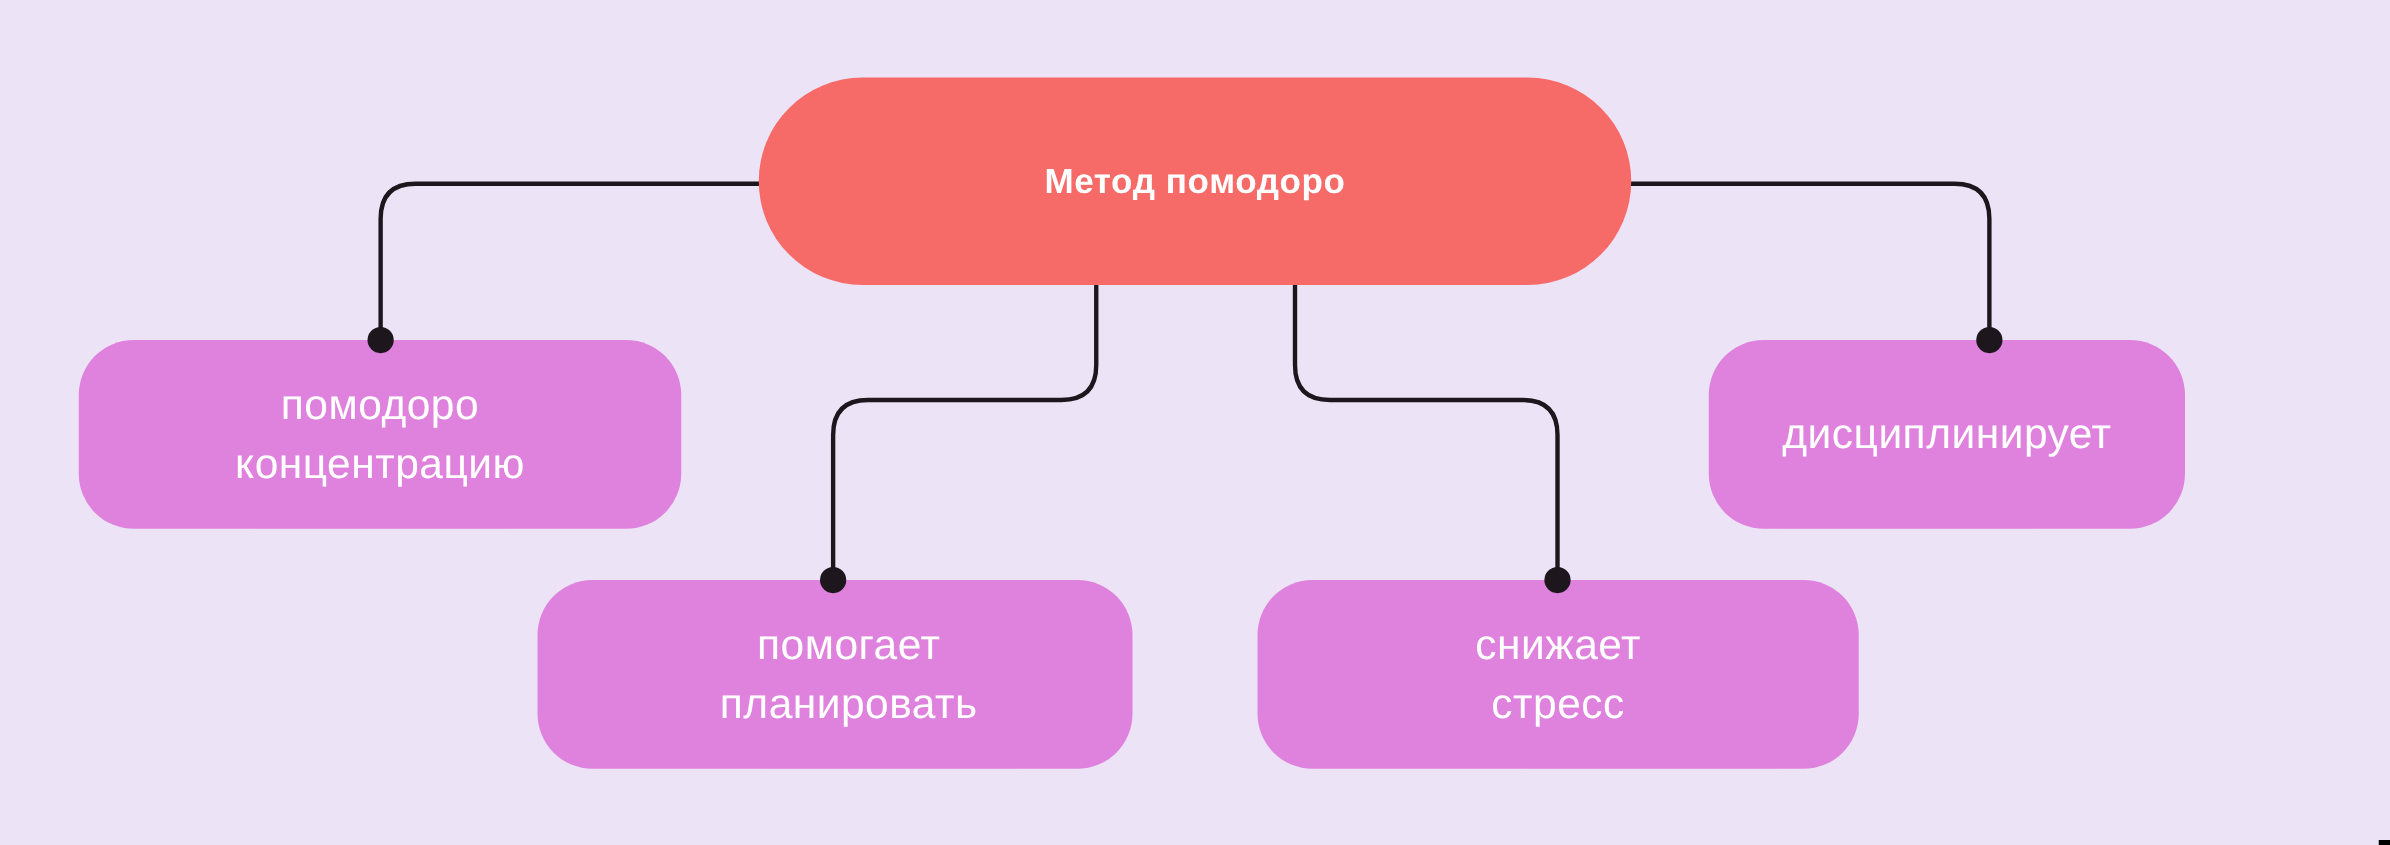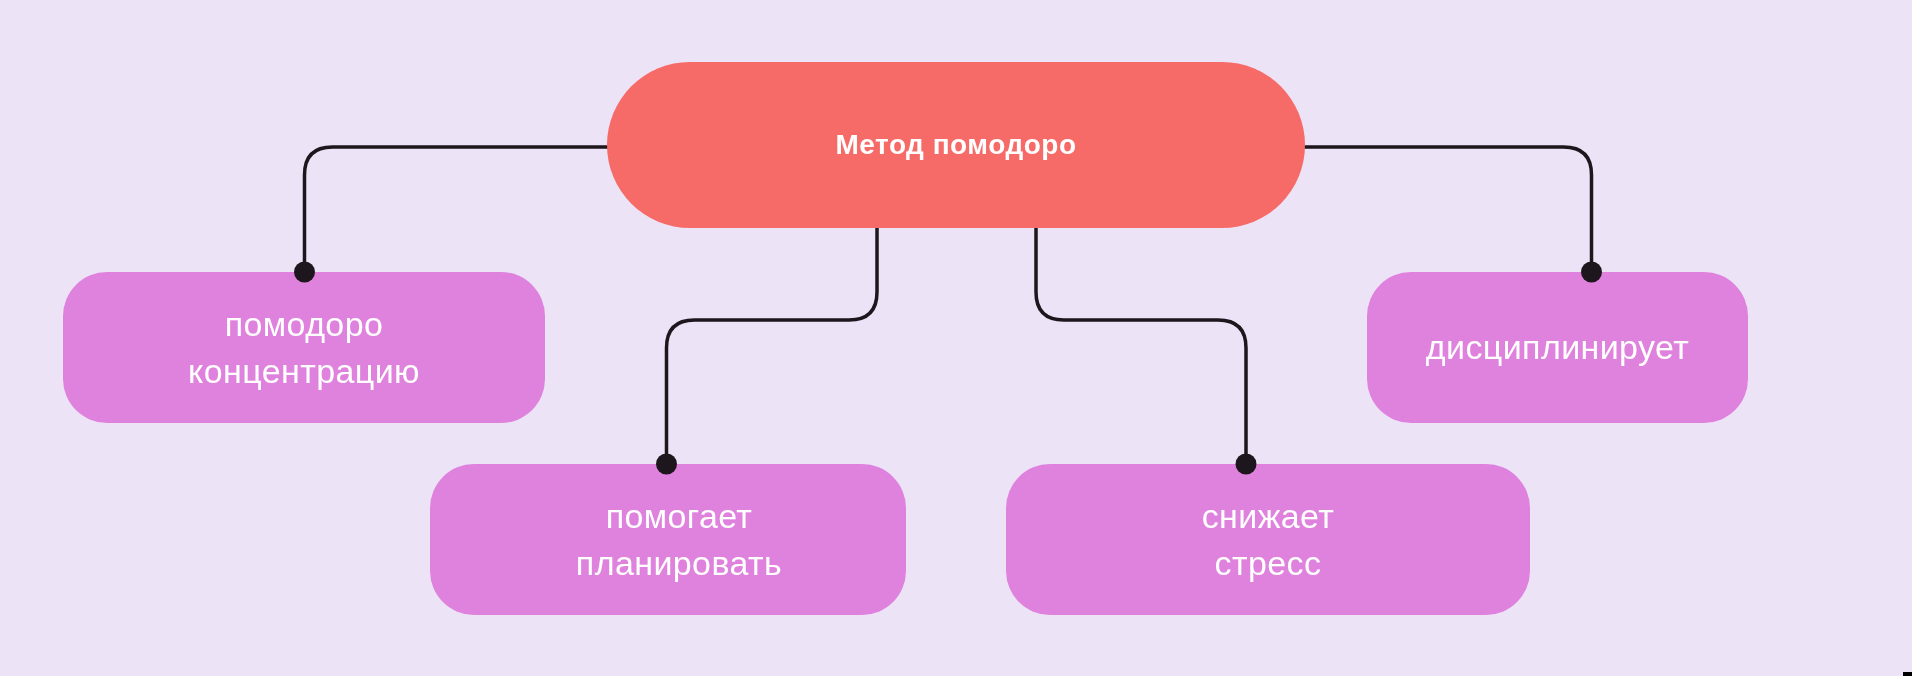--- a/index.html
+++ b/index.html
@@ -63,21 +63,21 @@
     font-size: 34px;
     font-weight: 500;
     letter-spacing: 0.4px;
     line-height: 47px;
   }
   .branch-label, .root-label {
     white-space: pre-line;
   }
   .branch-1 { left: 63px;   top: 272px; width: 482px; }
   .branch-2 { left: 430px;  top: 464px; width: 476px; padding-left: 22px; }
-  .branch-3 { left: 1006px; top: 464px; width: 524px; }
+  .branch-3 { left: 1006px; top: 464px; width: 481px; }
   .branch-4 { left: 1367px; top: 272px; width: 381px; }
   .corner-mark {
     position: absolute;
     z-index: 4;
     left: 1903px;
     top: 672px;
     width: 9px;
     height: 4px;
     background: var(--corner-mark, #000000);
   }

